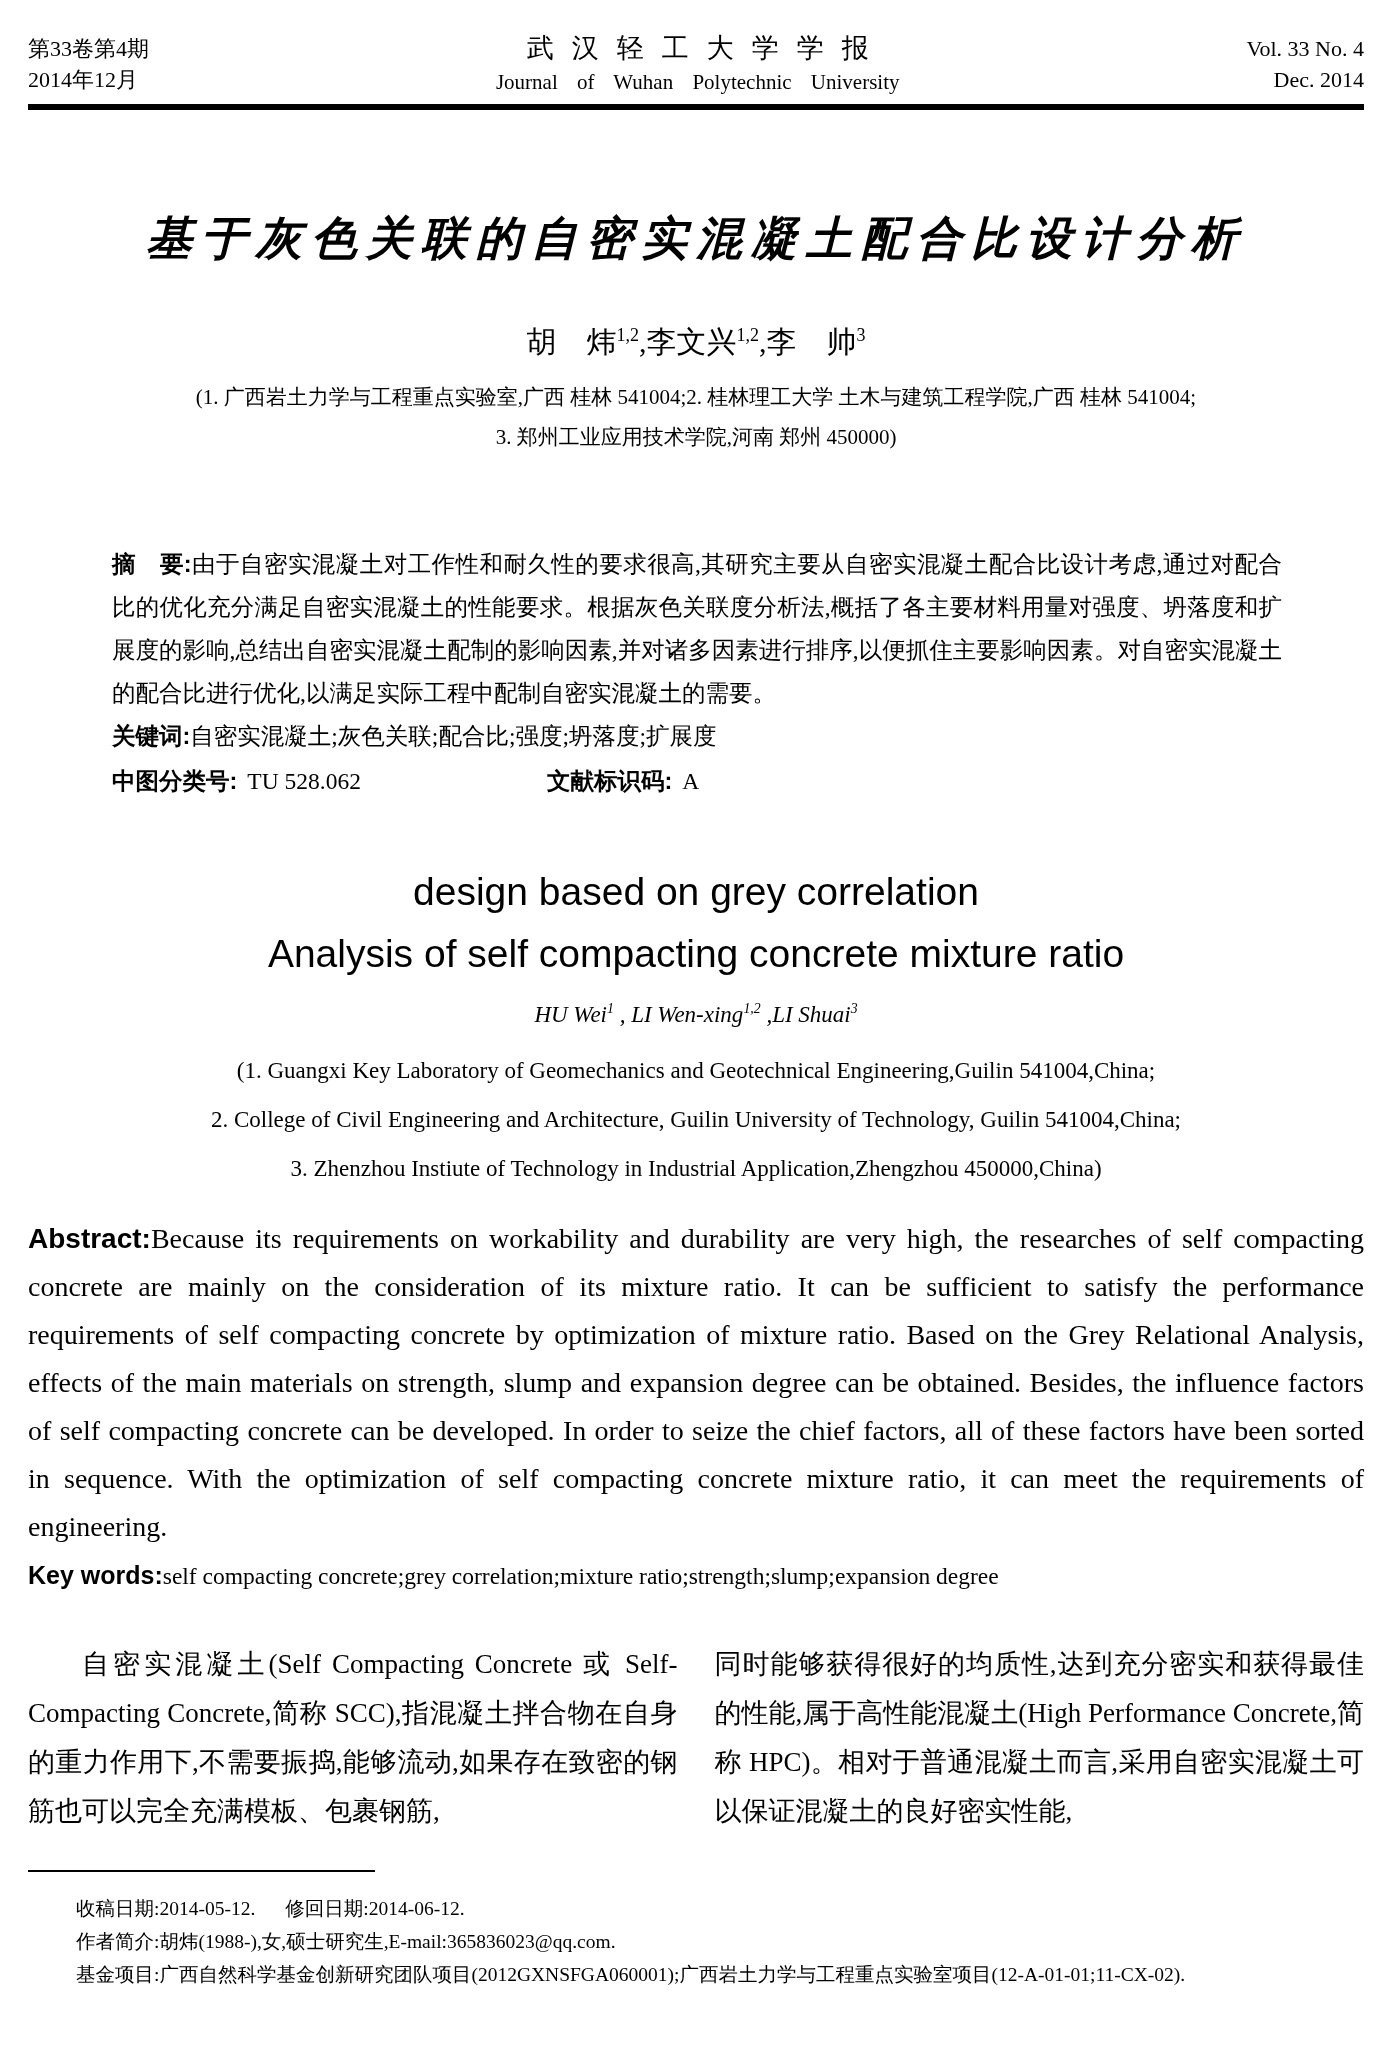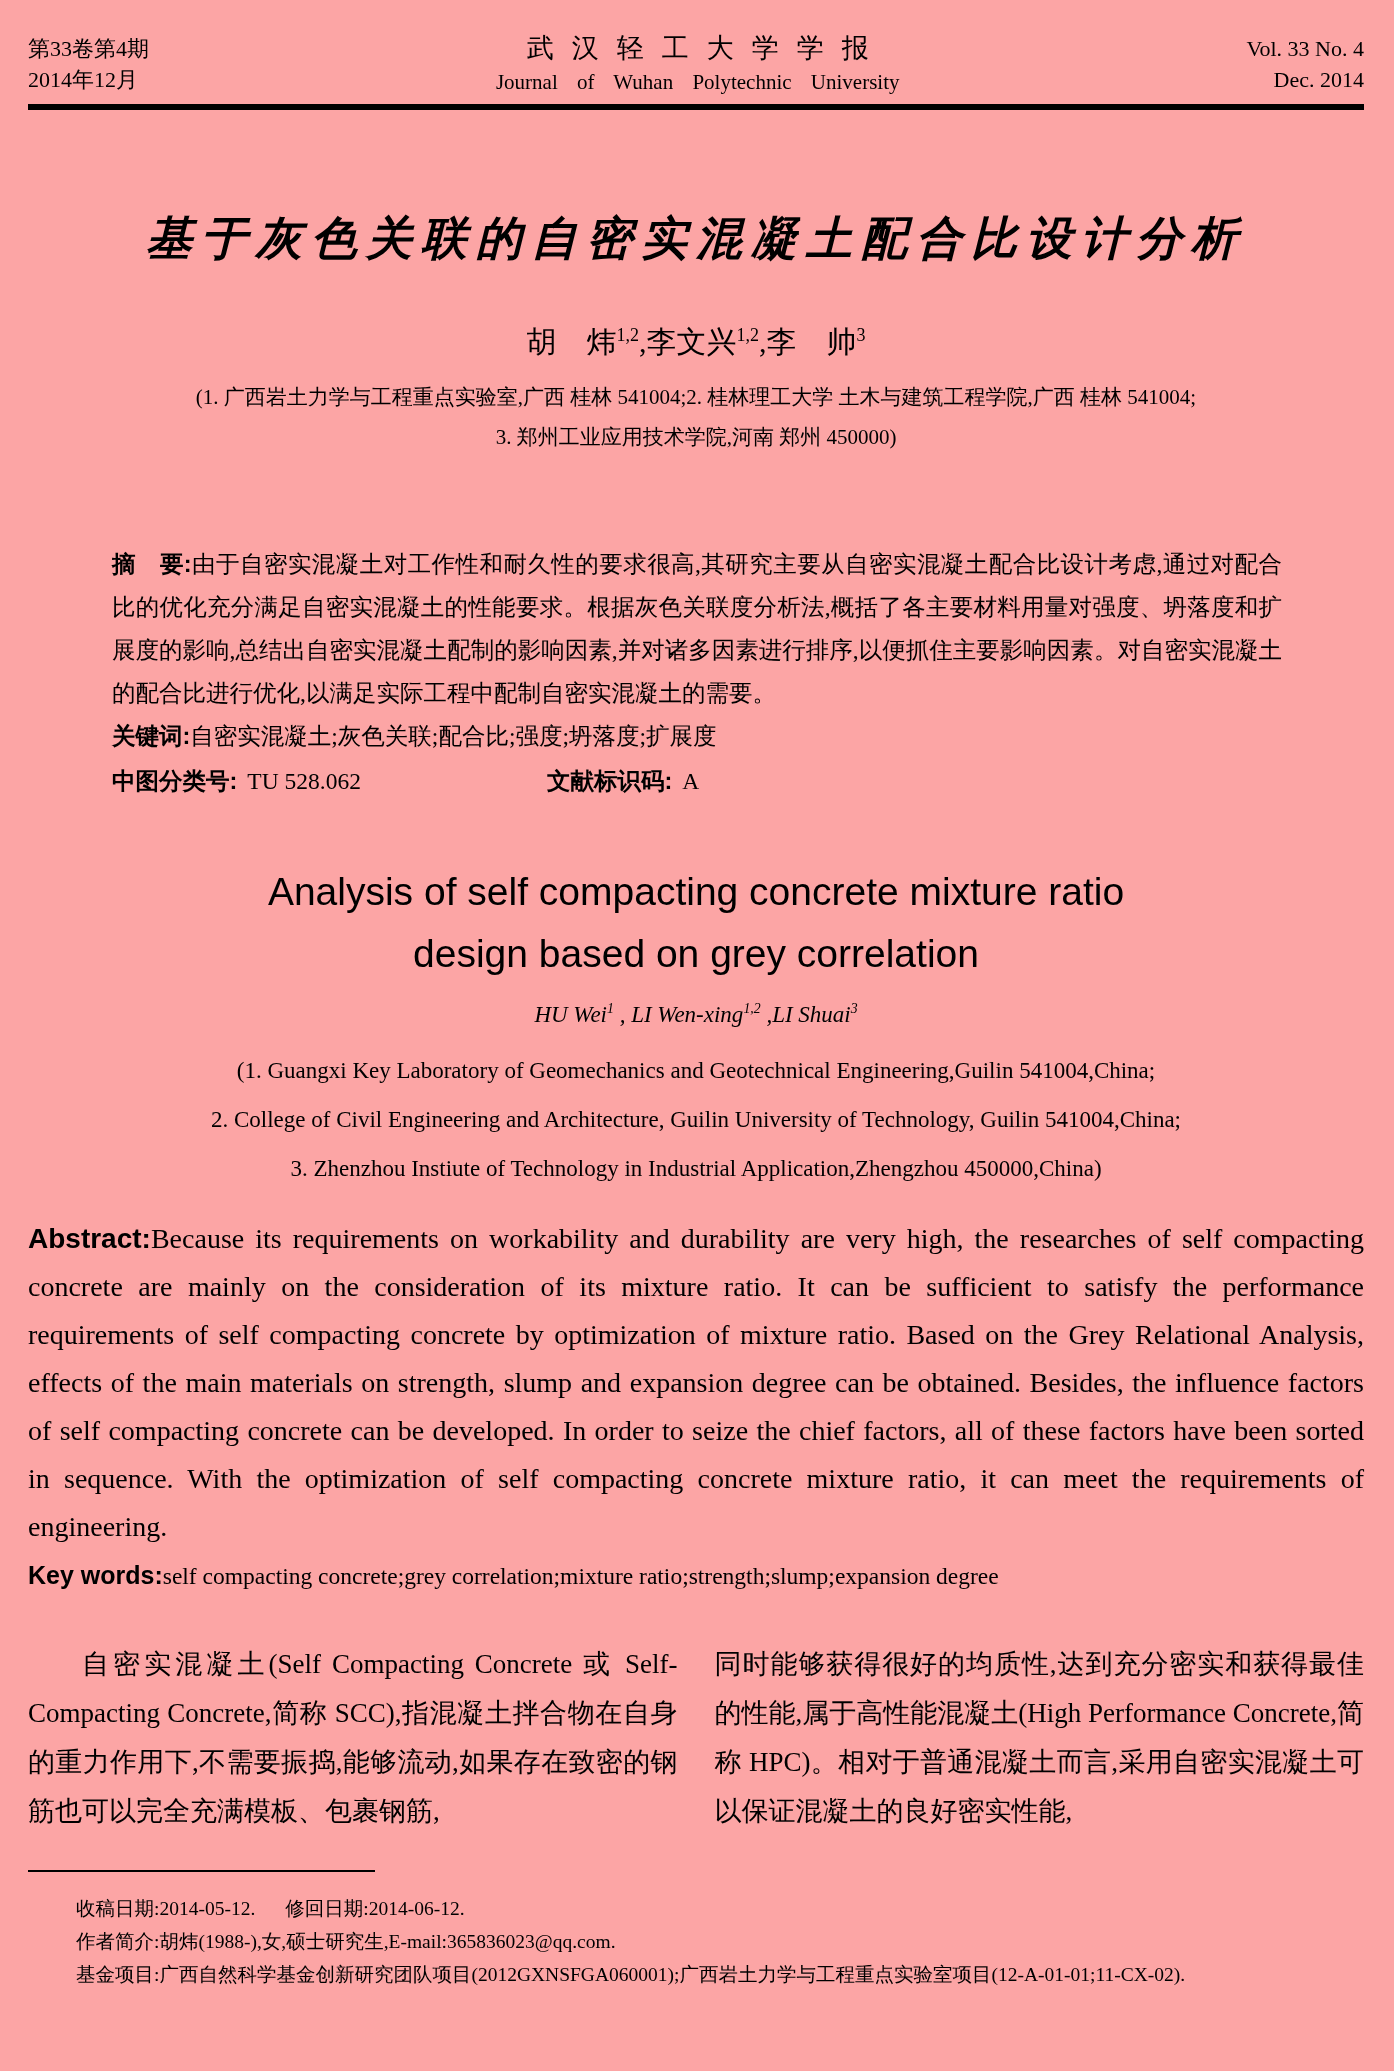--- a/index.html
+++ b/index.html
@@ -2,21 +2,21 @@
 <html><head>
 <meta charset="utf-8">
 <style>
   * { margin:0; padding:0; box-sizing:border-box; }
   html,body { background:#e8e8e8; }
   body { font-family:"Liberation Serif","DejaVu Serif",serif; color:#000; }
   .page {
     position:relative;
     width:1394px; height:2071px;
     margin:0 auto;
-    background:#fca5a5;
+    background:#ffffff;
     padding:30px 30px 0 28px;
     overflow:hidden;
   }
   
   .hdr { display:flex; justify-content:space-between; align-items:flex-end; }
   .hdr-left { font-size:22px; line-height:31px; white-space:nowrap; }
   .hdr-center { text-align:center; flex:1; }
   .hdr-center .jcn { font-size:27px; letter-spacing:18px; text-indent:18px; }
   .hdr-center .jen { font-size:21px; word-spacing:14px; margin-top:4px; }
   .hdr-right { font-size:22px; line-height:31px; text-align:right; white-space:nowrap; }
@@ -95,22 +95,22 @@
     <div>3. 郑州工业应用技术学院,河南 郑州 450000)</div>
   </div>
 
   <div class="cn-abs-block">
     <p><span class="blk-label">摘　要:</span><span>由于自密实混凝土对工作性和耐久性的要求很高,其研究主要从自密实混凝土配合比设计考虑,通过对配合比的优化充分满足自密实混凝土的性能要求。根据灰色关联度分析法,概括了各主要材料用量对强度、坍落度和扩展度的影响,总结出自密实混凝土配制的影响因素,并对诸多因素进行排序,以便抓住主要影响因素。对自密实混凝土的配合比进行优化,以满足实际工程中配制自密实混凝土的需要。</span></p>
     <p><span class="blk-label">关键词:</span><span>自密实混凝土;灰色关联;配合比;强度;坍落度;扩展度</span></p>
     <p class="clc-line"><span class="blk-label">中图分类号:</span><span class="clc-val">TU 528.062</span><span class="blk-label pair2">文献标识码:</span><span class="clc-val">A</span></p>
   </div>
 
   <div class="en-title">
+    <div>design based on grey correlation</div>
     <div>Analysis of self compacting concrete mixture ratio</div>
-    <div>design based on grey correlation</div>
   </div>
 
   <div class="en-authors"><span>HU Wei</span><sup>1</sup><span> , LI Wen-xing</span><sup>1,2</sup><span> ,LI Shuai</span><sup>3</sup></div>
 
   <div class="en-affil">
     <div>(1. Guangxi Key Laboratory of Geomechanics and Geotechnical Engineering,Guilin 541004,China;</div>
     <div>2. College of Civil Engineering and Architecture, Guilin University of Technology, Guilin 541004,China;</div>
     <div>3. Zhenzhou Instiute of Technology in Industrial Application,Zhengzhou 450000,China)</div>
   </div>
 

